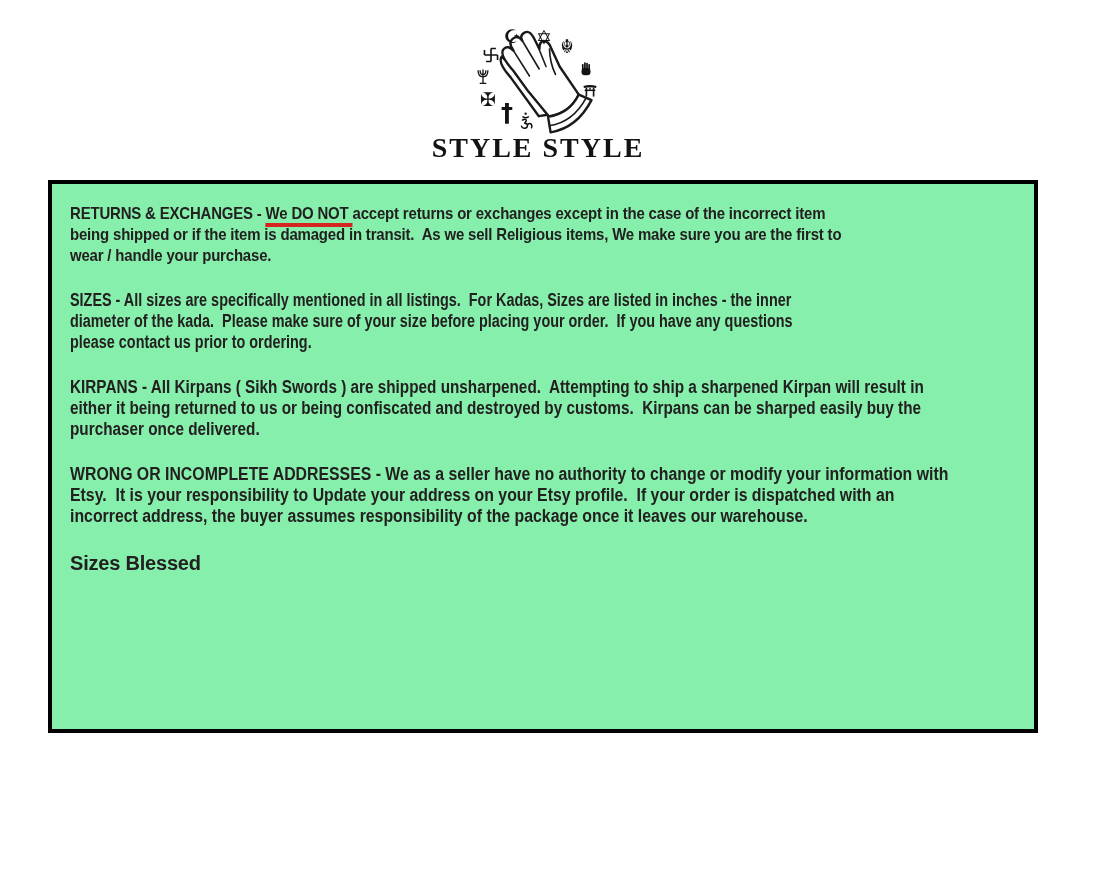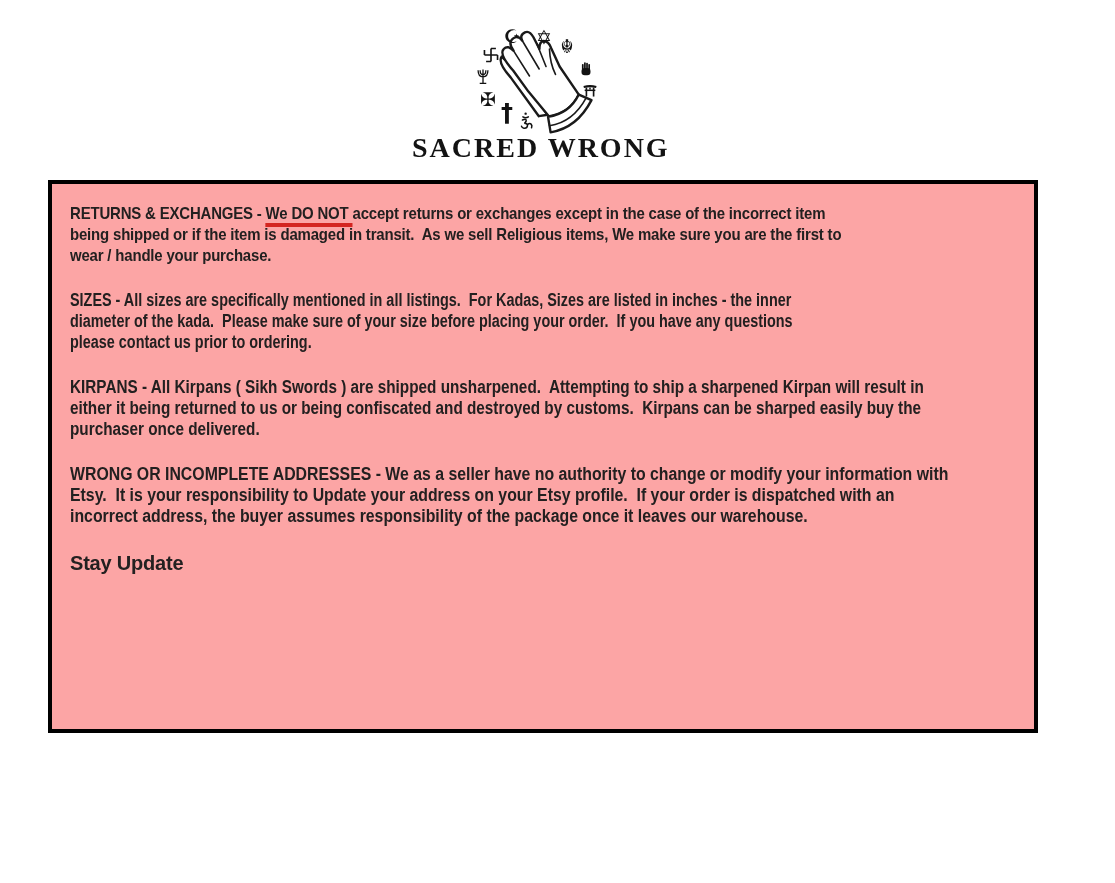--- a/index.html
+++ b/index.html
@@ -11,21 +11,21 @@
   .hands-svg{position:absolute;left:42px;top:0;z-index:1;}
   .sym{position:absolute;width:22px;height:22px;z-index:2;display:flex;align-items:center;
        justify-content:center;color:#131313;}
   .sym.glyph{font-size:19px;line-height:1;font-family:"DejaVu Sans",sans-serif;font-weight:400;}
   .brand{position:absolute;left:-12px;right:-12px;bottom:0;text-align:center;white-space:nowrap;
          font-family:"Liberation Serif","DejaVu Serif",serif;font-weight:700;font-size:28px;
          letter-spacing:2px;color:#131313;}
 
   
   .policy-box{position:absolute;left:48px;top:180px;width:990px;height:553px;box-sizing:border-box;
-              border:4px solid var(--border,#000);background:#fca5a5;padding:19px 14px 8px 18px;
+              border:4px solid var(--border,#000);background:#86efac;padding:19px 14px 8px 18px;
               color:var(--text,#232020);overflow:hidden;}
   .paragraph{margin:0 0 24px 0;font-weight:700;line-height:21px;}
   .paragraph:nth-child(4){margin-top:8px;}           
   .paragraph:last-child{margin-bottom:0;line-height:24px;}
   .fit{display:inline-block;transform-origin:0 50%;white-space:pre;vertical-align:top;}
   .style-regular .fit{font-size:17px;letter-spacing:-0.2px;transform:scaleX(.88);}
   .style-large .fit{font-size:20px;letter-spacing:-0.2px;}
   .style-condensed-90 .fit{font-size:18px;transform:scaleX(.90);}
   .style-condensed-88 .fit{font-size:18px;transform:scaleX(.88);}
   .style-condensed-86 .fit{font-size:18px;transform:scaleX(.86);}
@@ -91,34 +91,34 @@
       <svg width="20" height="20" viewBox="0 0 22 22">
           <g stroke="#131313" fill="none" stroke-width="1.7" stroke-linecap="round">
             <path d="M6 11 Q11 9 10 12.5 Q9.5 14 8 14.5 Q12 14.5 11.5 17.5 Q11 20.5 7.5 20 Q5.5 19.7 5 18"></path>
             <path d="M11.5 16 Q14 14 15.5 15.5 Q17 17 16 19.5"></path>
             <path d="M6.5 7.5 Q9.5 9.5 12.5 7.5"></path>
           </g>
           <circle cx="9.5" cy="4" r="1.3" fill="#131313"></circle>
         </svg>
     </span>
 
-    <div class="brand">SACRED WRONG</div>
+    <div class="brand">STYLE STYLE</div>
   </div>
 
   <div class="policy-box">
     <div id="policy-paragraphs">
         <div class="paragraph style-regular"><span class="fit"><span>RETURNS &amp; EXCHANGES - </span><span class="redline">We DO NOT </span><span>accept returns or exchanges except in the case of the incorrect item
 being shipped or if the item is damaged in transit.  As we sell Religious items, We make sure you are the first to
 wear / handle your purchase.</span></span></div>
         <div class="paragraph style-condensed-80"><span class="fit"><span>SIZES - All sizes are specifically mentioned in all listings.  For Kadas, Sizes are listed in inches - the inner
 diameter of the kada.  Please make sure of your size before placing your order.  If you have any questions
 please contact us prior to ordering.</span></span></div>
         <div class="paragraph style-condensed-85"><span class="fit"><span>KIRPANS - All Kirpans ( Sikh Swords ) are shipped unsharpened.  Attempting to ship a sharpened Kirpan will result in
 either it being returned to us or being confiscated and destroyed by customs.  Kirpans can be sharped easily buy the
 purchaser once delivered.</span></span></div>
         <div class="paragraph style-condensed-88"><span class="fit"><span>WRONG OR INCOMPLETE ADDRESSES - We as a seller have no authority to change or modify your information with
 Etsy.  It is your responsibility to Update your address on your Etsy profile.  If your order is dispatched with an
 incorrect address, the buyer assumes responsibility of the package once it leaves our warehouse.</span></span></div>
-        <div class="paragraph style-large"><span class="fit"><span>Stay Update</span></span></div>
+        <div class="paragraph style-large"><span class="fit"><span>Sizes Blessed</span></span></div>
       </div>
   </div>
 
 </div>
 
 </body></html>

